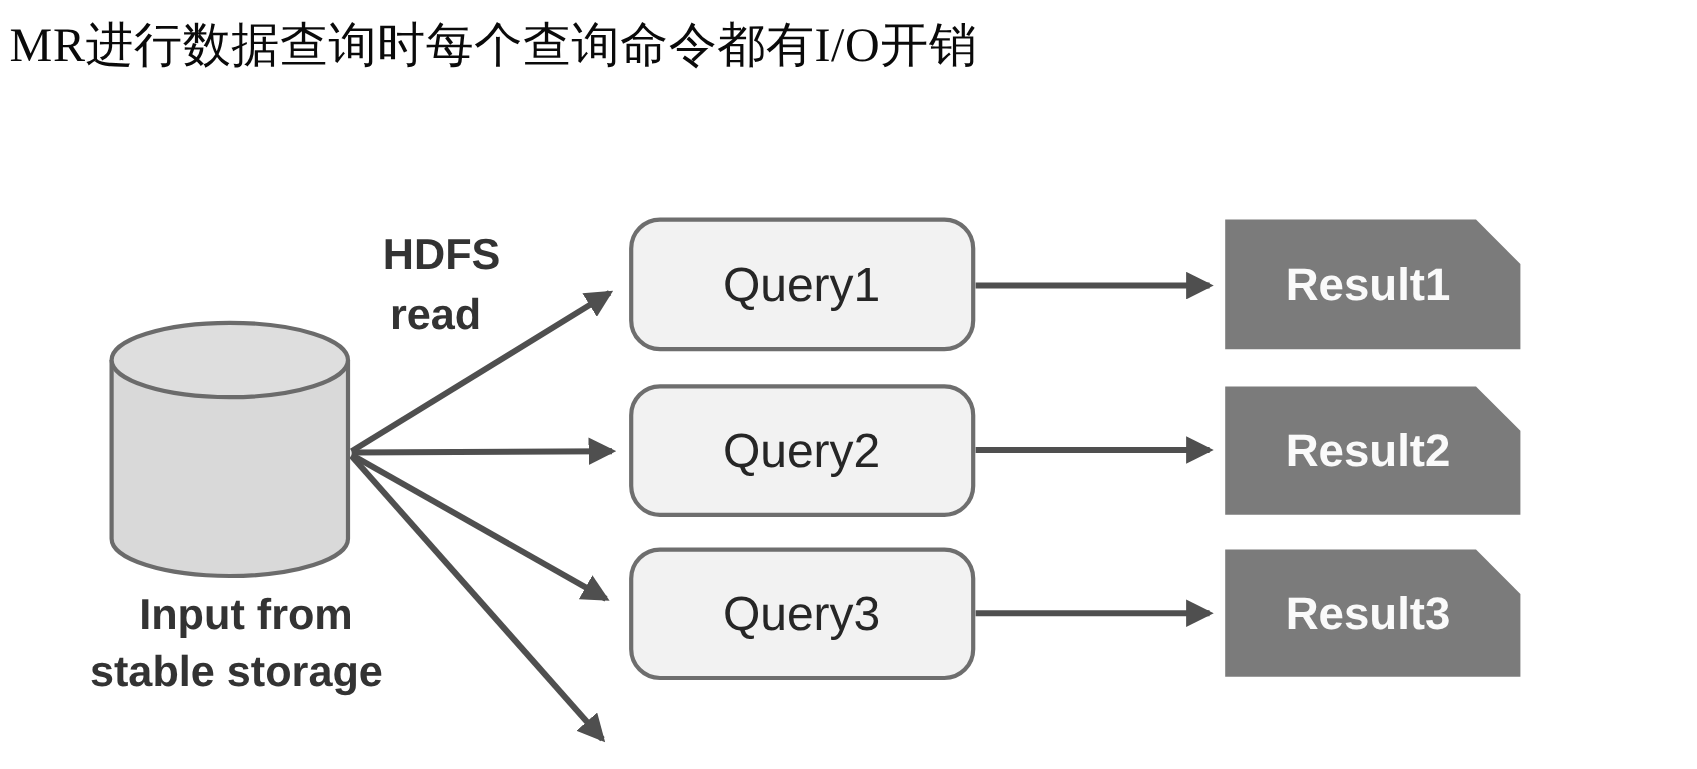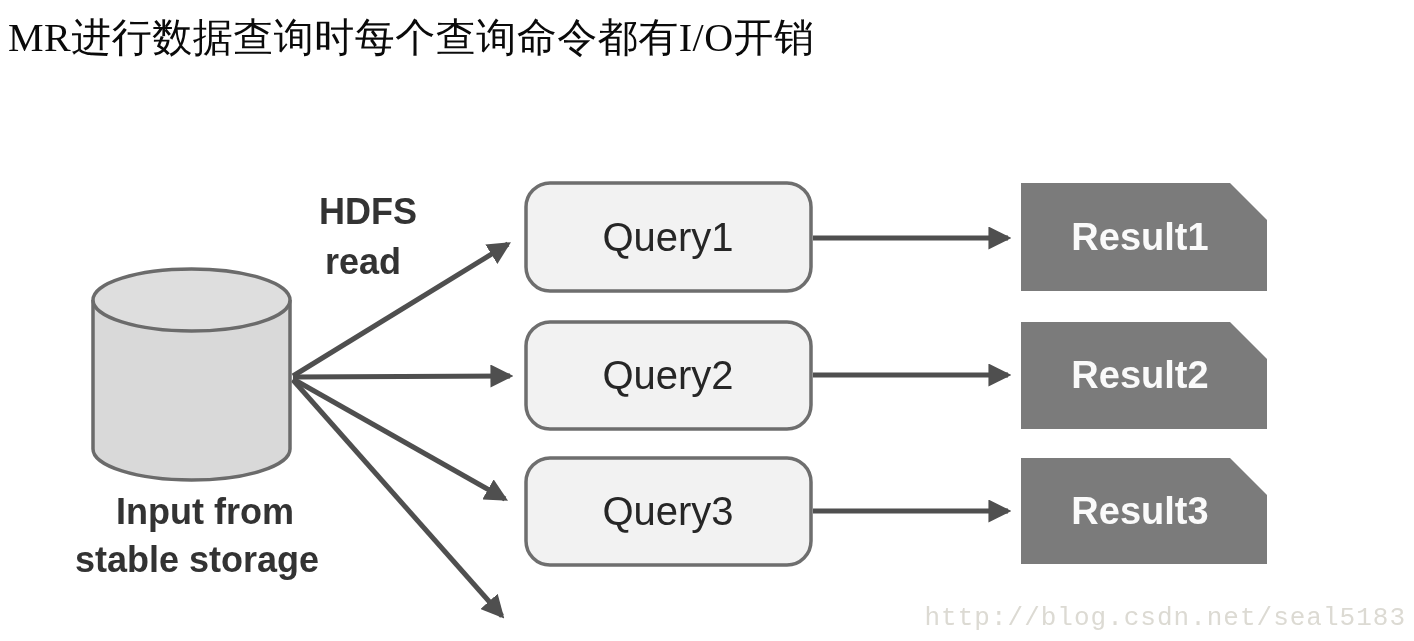--- a/index.html
+++ b/index.html
@@ -113,14 +113,13 @@
         <path d="M 1021 322 L 1230 322 L 1267 359 L 1267 429 L 1021 429 Z" fill="#7b7b7b"></path>
         <text class="node-label" x="1140" y="388" text-anchor="middle" font-size="38" font-weight="bold" fill="#fafafa">Result2</text>
       </g>
       <g>
         <path d="M 1021 458 L 1230 458 L 1267 495 L 1267 564 L 1021 564 Z" fill="#7b7b7b"></path>
         <text class="node-label" x="1140" y="524" text-anchor="middle" font-size="38" font-weight="bold" fill="#fafafa">Result3</text>
       </g>
     </g>
   </svg>
 
-  <div class="watermark">http://blog.csdn.net/seal5183</div>
 </div>
 
 </body></html>

